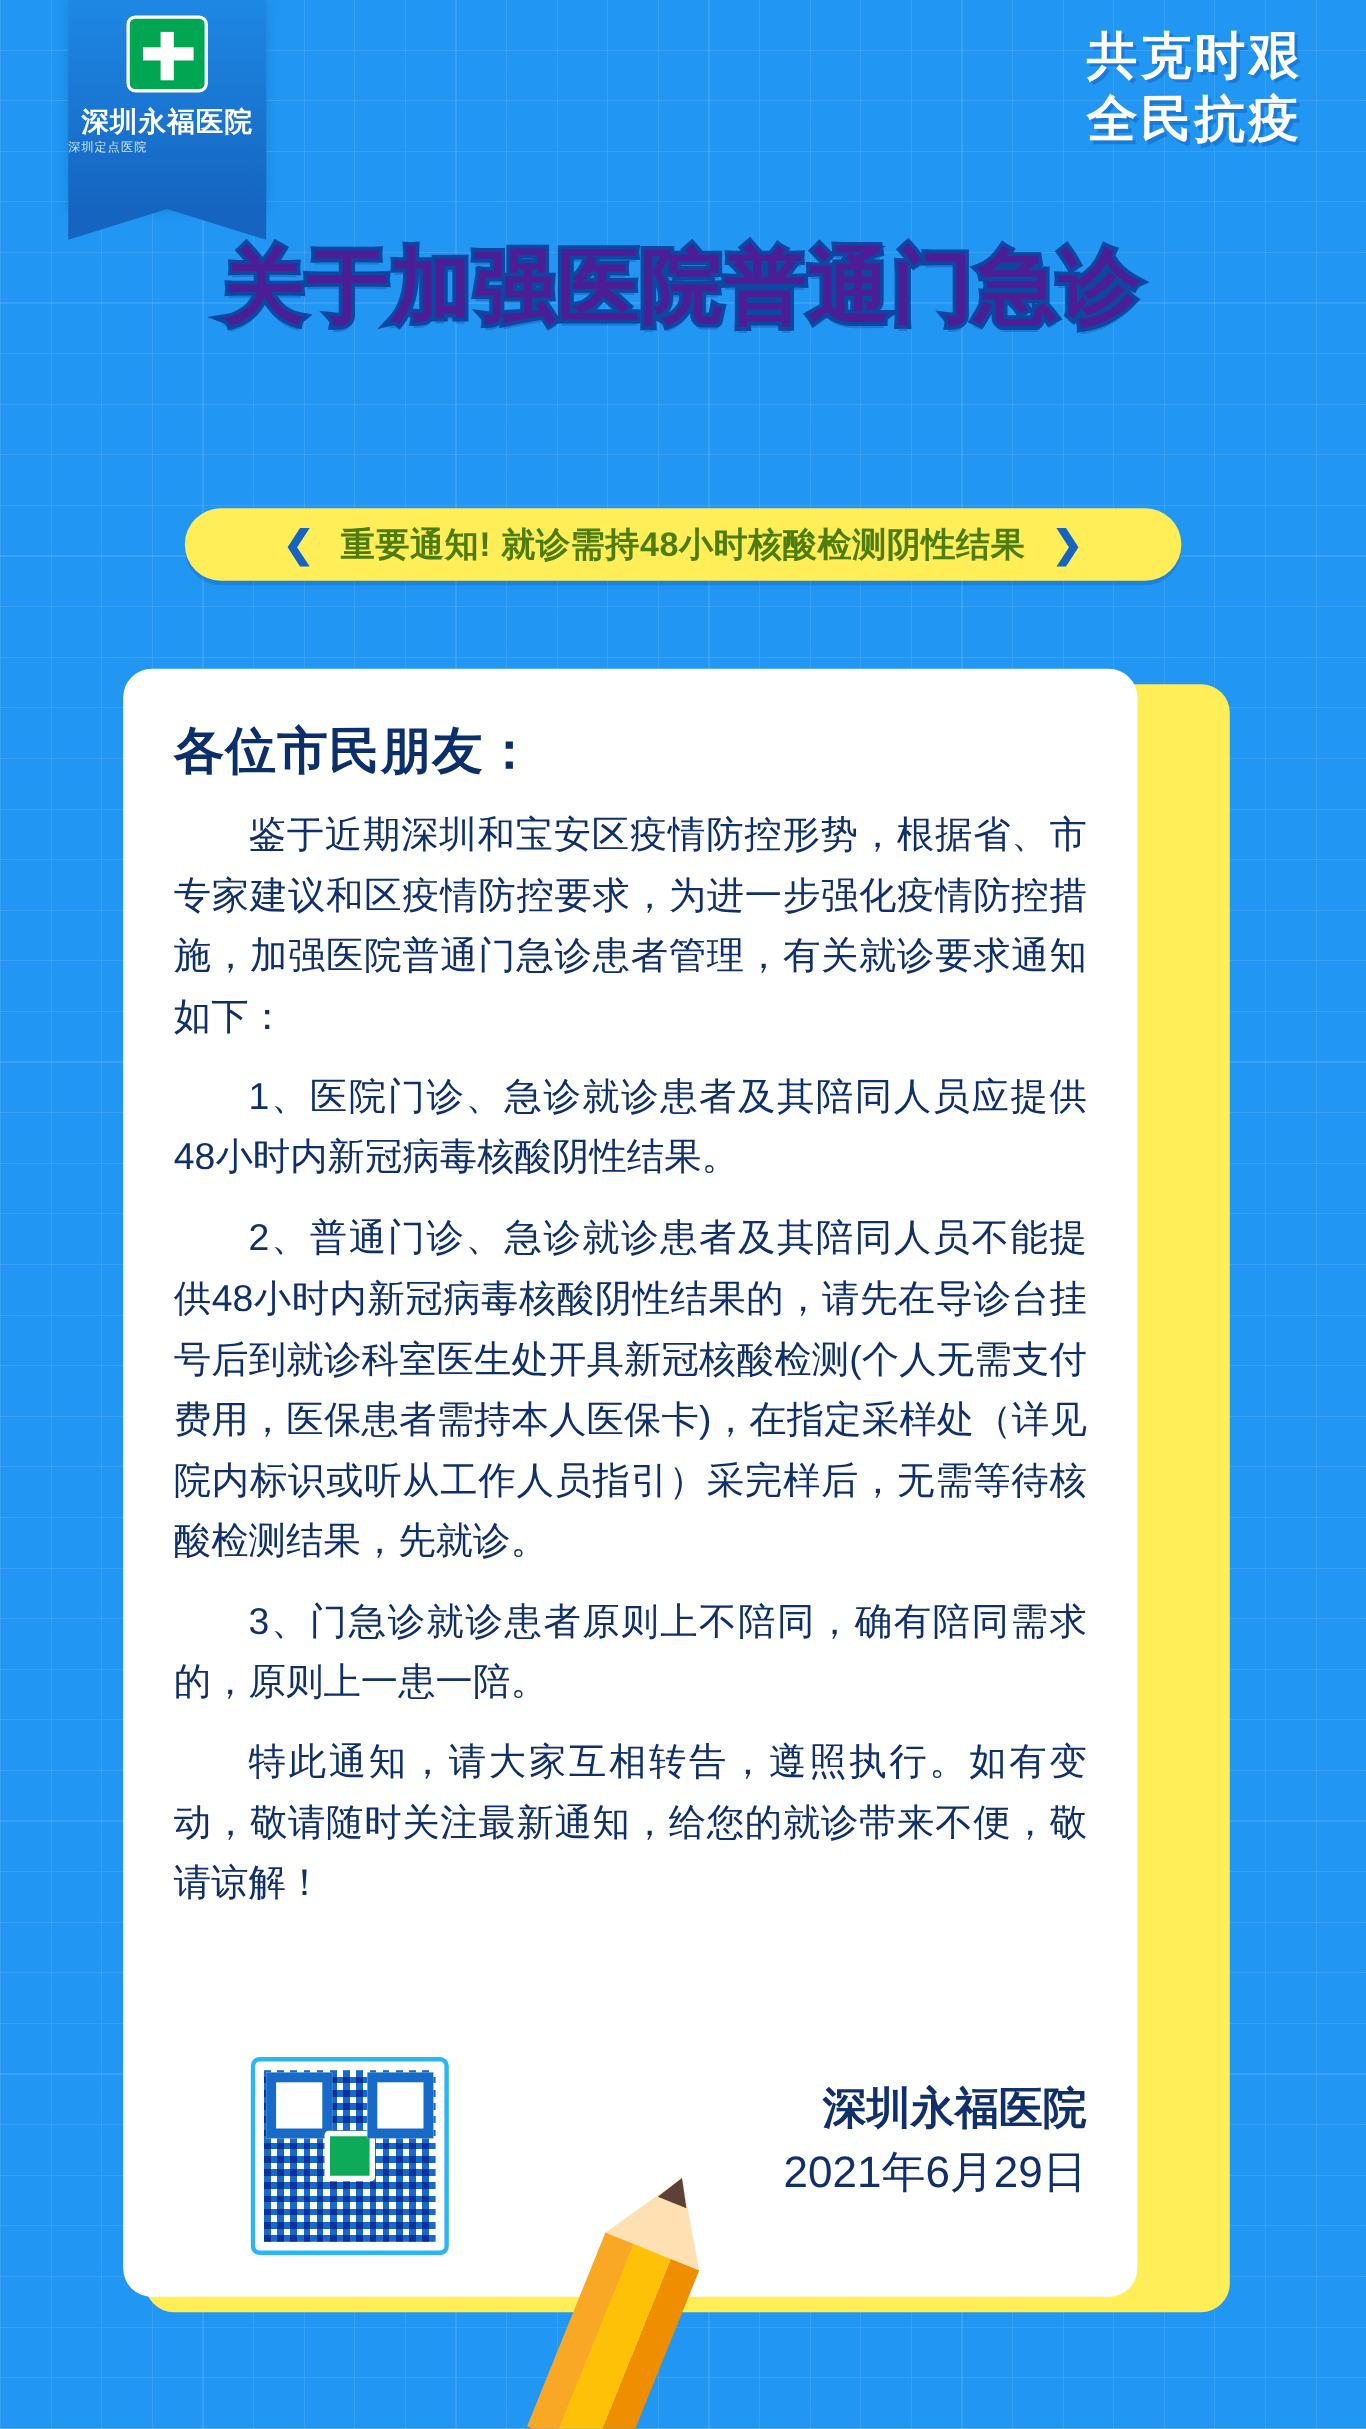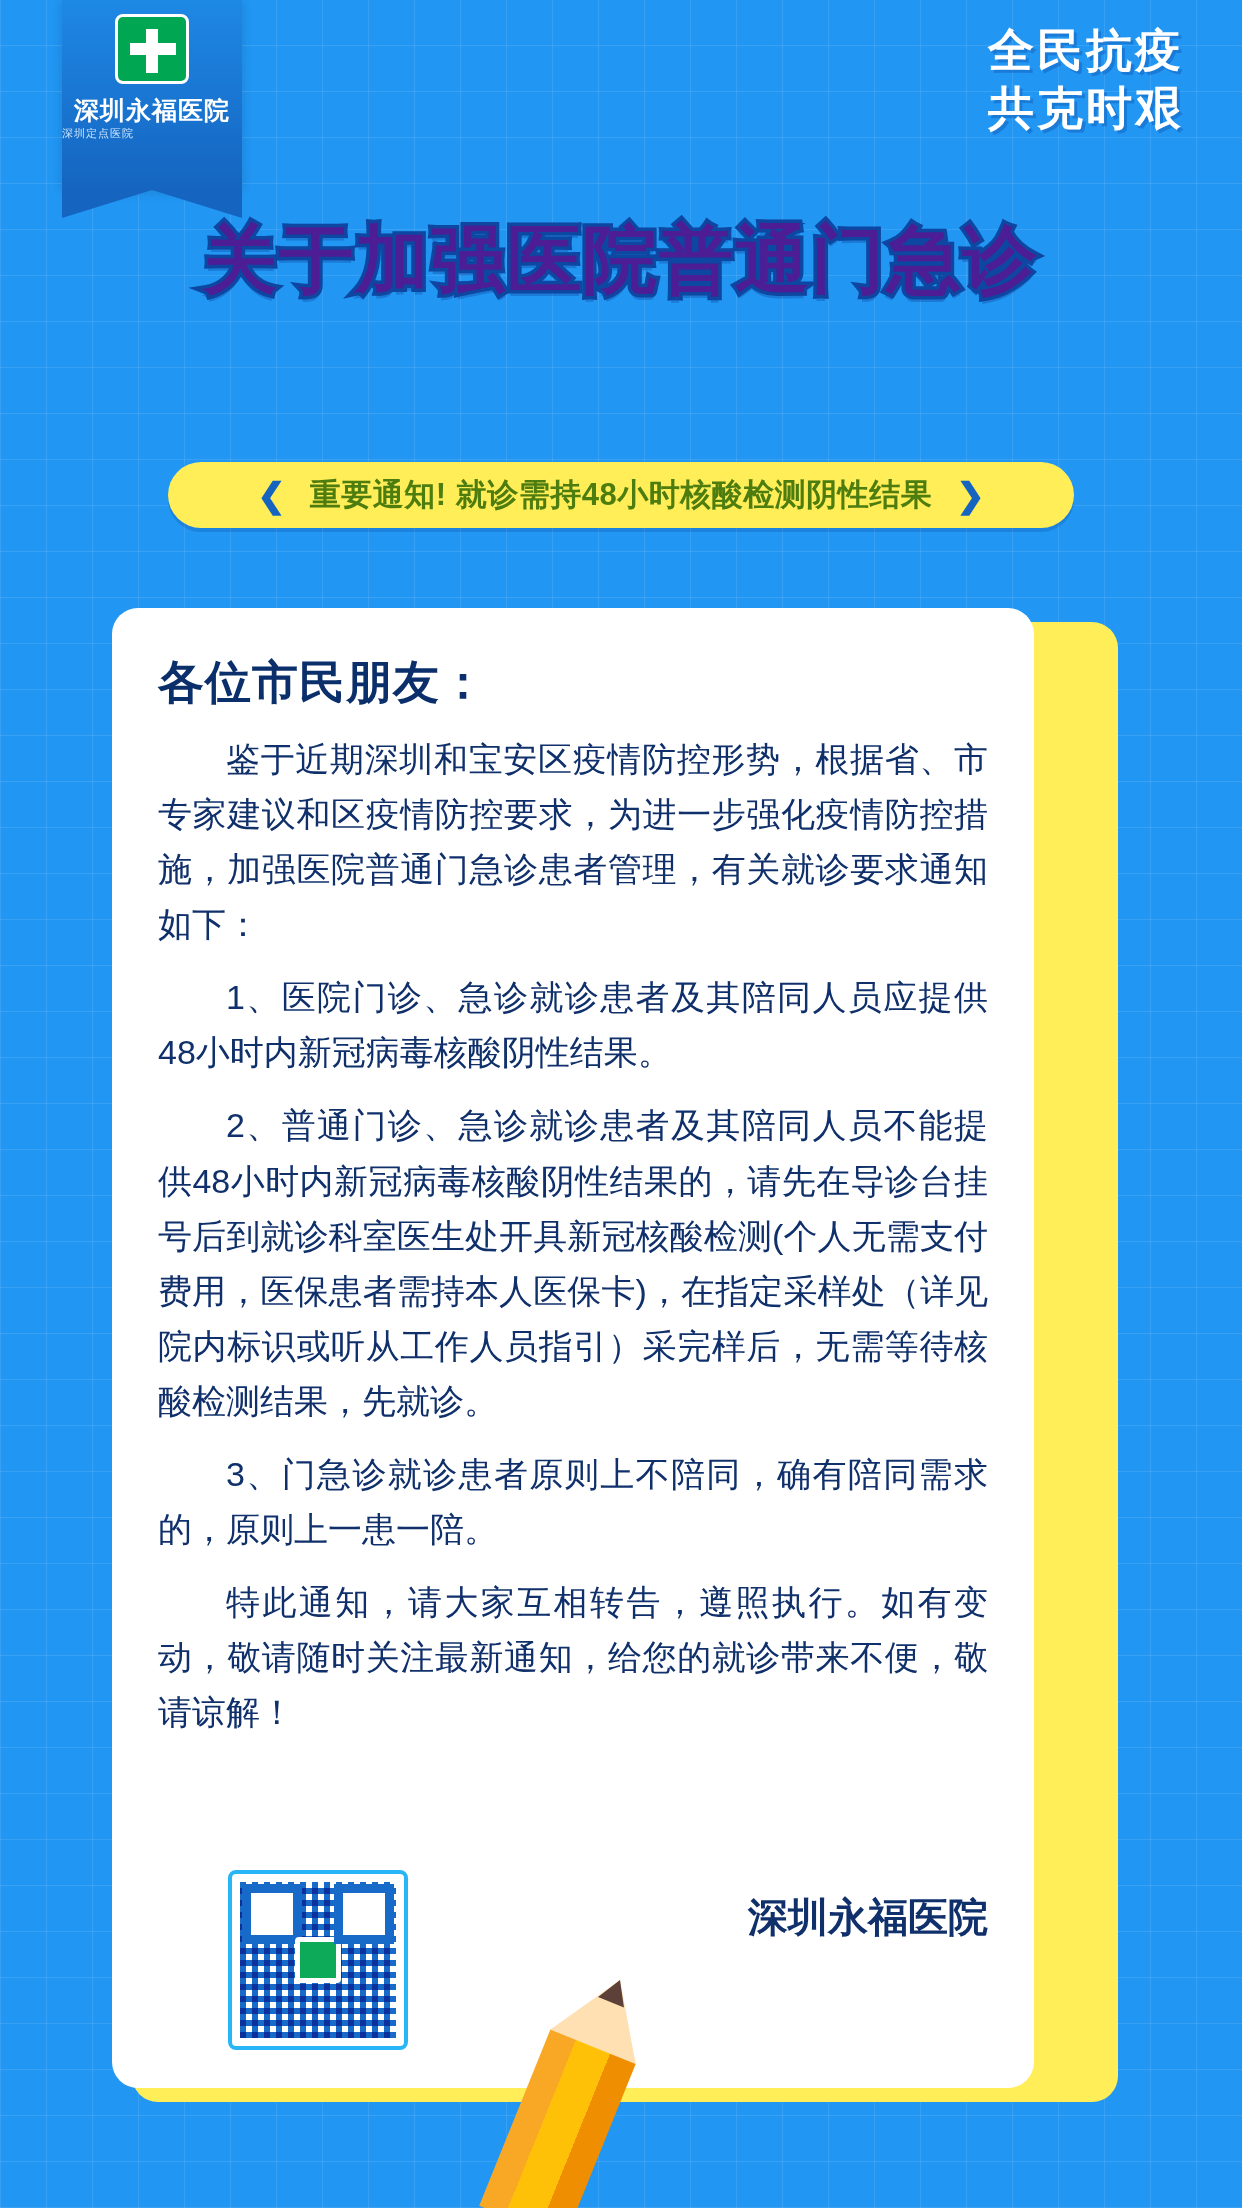--- a/index.html
+++ b/index.html
@@ -277,22 +277,22 @@
 
 <div class="logo-ribbon">
   <div class="logo-cross-wrap">
     <div class="inner"></div>
   </div>
   <div class="logo-name">深圳永福医院</div>
   <div class="logo-sub">深圳定点医院</div>
 </div>
 
 <div class="slogan">
+  <div>共克时艰</div>
   <div>全民抗疫</div>
-  <div>共克时艰</div>
 </div>
 
 <div class="headline">
   <div>关于加强医院普通门急诊</div>
 </div>
 
 <div class="notice-bar">
   <span class="arrow">❮</span>
   <span class="notice-text">重要通知! 就诊需持48小时核酸检测阴性结果</span>
   <span class="arrow">❯</span>
@@ -310,20 +310,21 @@
     </div>
 
   <div class="qr">
     <div class="qr-grid">
         <div class="qr-center"></div>
       </div>
   </div>
 
   <div class="signature">
     <div>深圳永福医院</div>
+    <div class="date">2021年6月29日</div>
   </div>
 </div>
 
 <div class="pencil">
   <div class="tip">
       <div class="lead"></div>
     </div>
   <div class="body"></div>
 </div>
 

